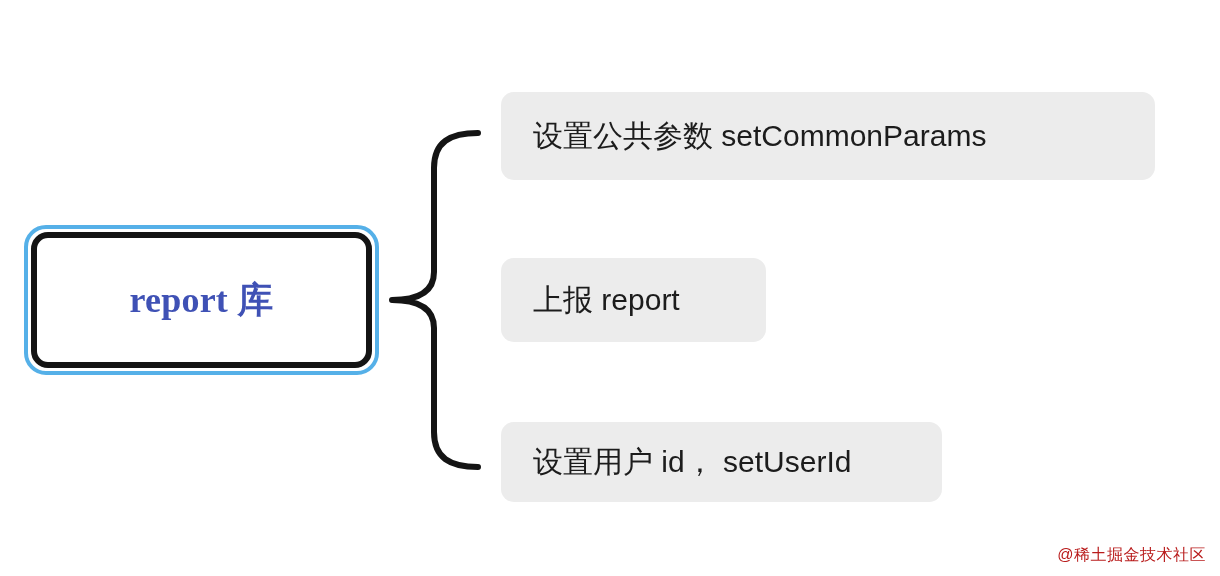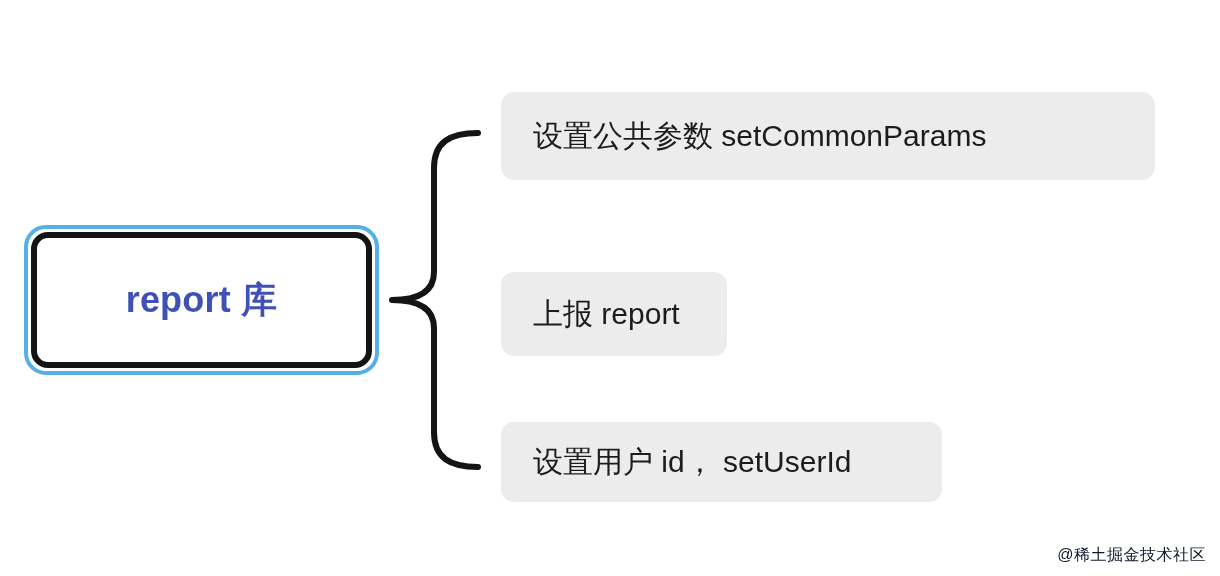--- a/index.html
+++ b/index.html
@@ -24,20 +24,21 @@
   .root-node {
     position: absolute;
     left: 24px;
     top: 225px;
     width: 355px;
     height: 150px;
     box-sizing: border-box;
     border: 4px solid #55b0e8;
     border-radius: 22px;
     background: #ffffff;
+    font-family: Liberation Serif, serif;
   }
   .root-node-inner {
     position: absolute;
     left: 3px;
     top: 3px;
     right: 3px;
     bottom: 3px;
     box-sizing: border-box;
     border: 6px solid #141414;
     border-radius: 17px;
@@ -81,30 +82,30 @@
     font-size: 30px;
     font-weight: 400;
     color: #1c1c1c;
     line-height: 1.2;
     white-space: nowrap;
     padding-left: 32px;
     user-select: none;
   }
 
   .chip-1 { left: 501px; top: 92px;  width: 654px; height: 88px; }
-  .chip-2 { left: 501px; top: 272px; width: 226px; height: 84px; }
+  .chip-2 { left: 501px; top: 258px; width: 265px; height: 84px; }
   .chip-3 { left: 501px; top: 422px; width: 441px; height: 80px; }
 
   
   .watermark {
     position: absolute;
     right: 14px;
     bottom: 10px;
     font-size: 16px;
-    color: #0f172a;
+    color: #b91c1c;
     letter-spacing: 0.5px;
     white-space: nowrap;
     user-select: none;
   }
 </style>
 </head>
 <body>
 
 <div id="canvas">
 

